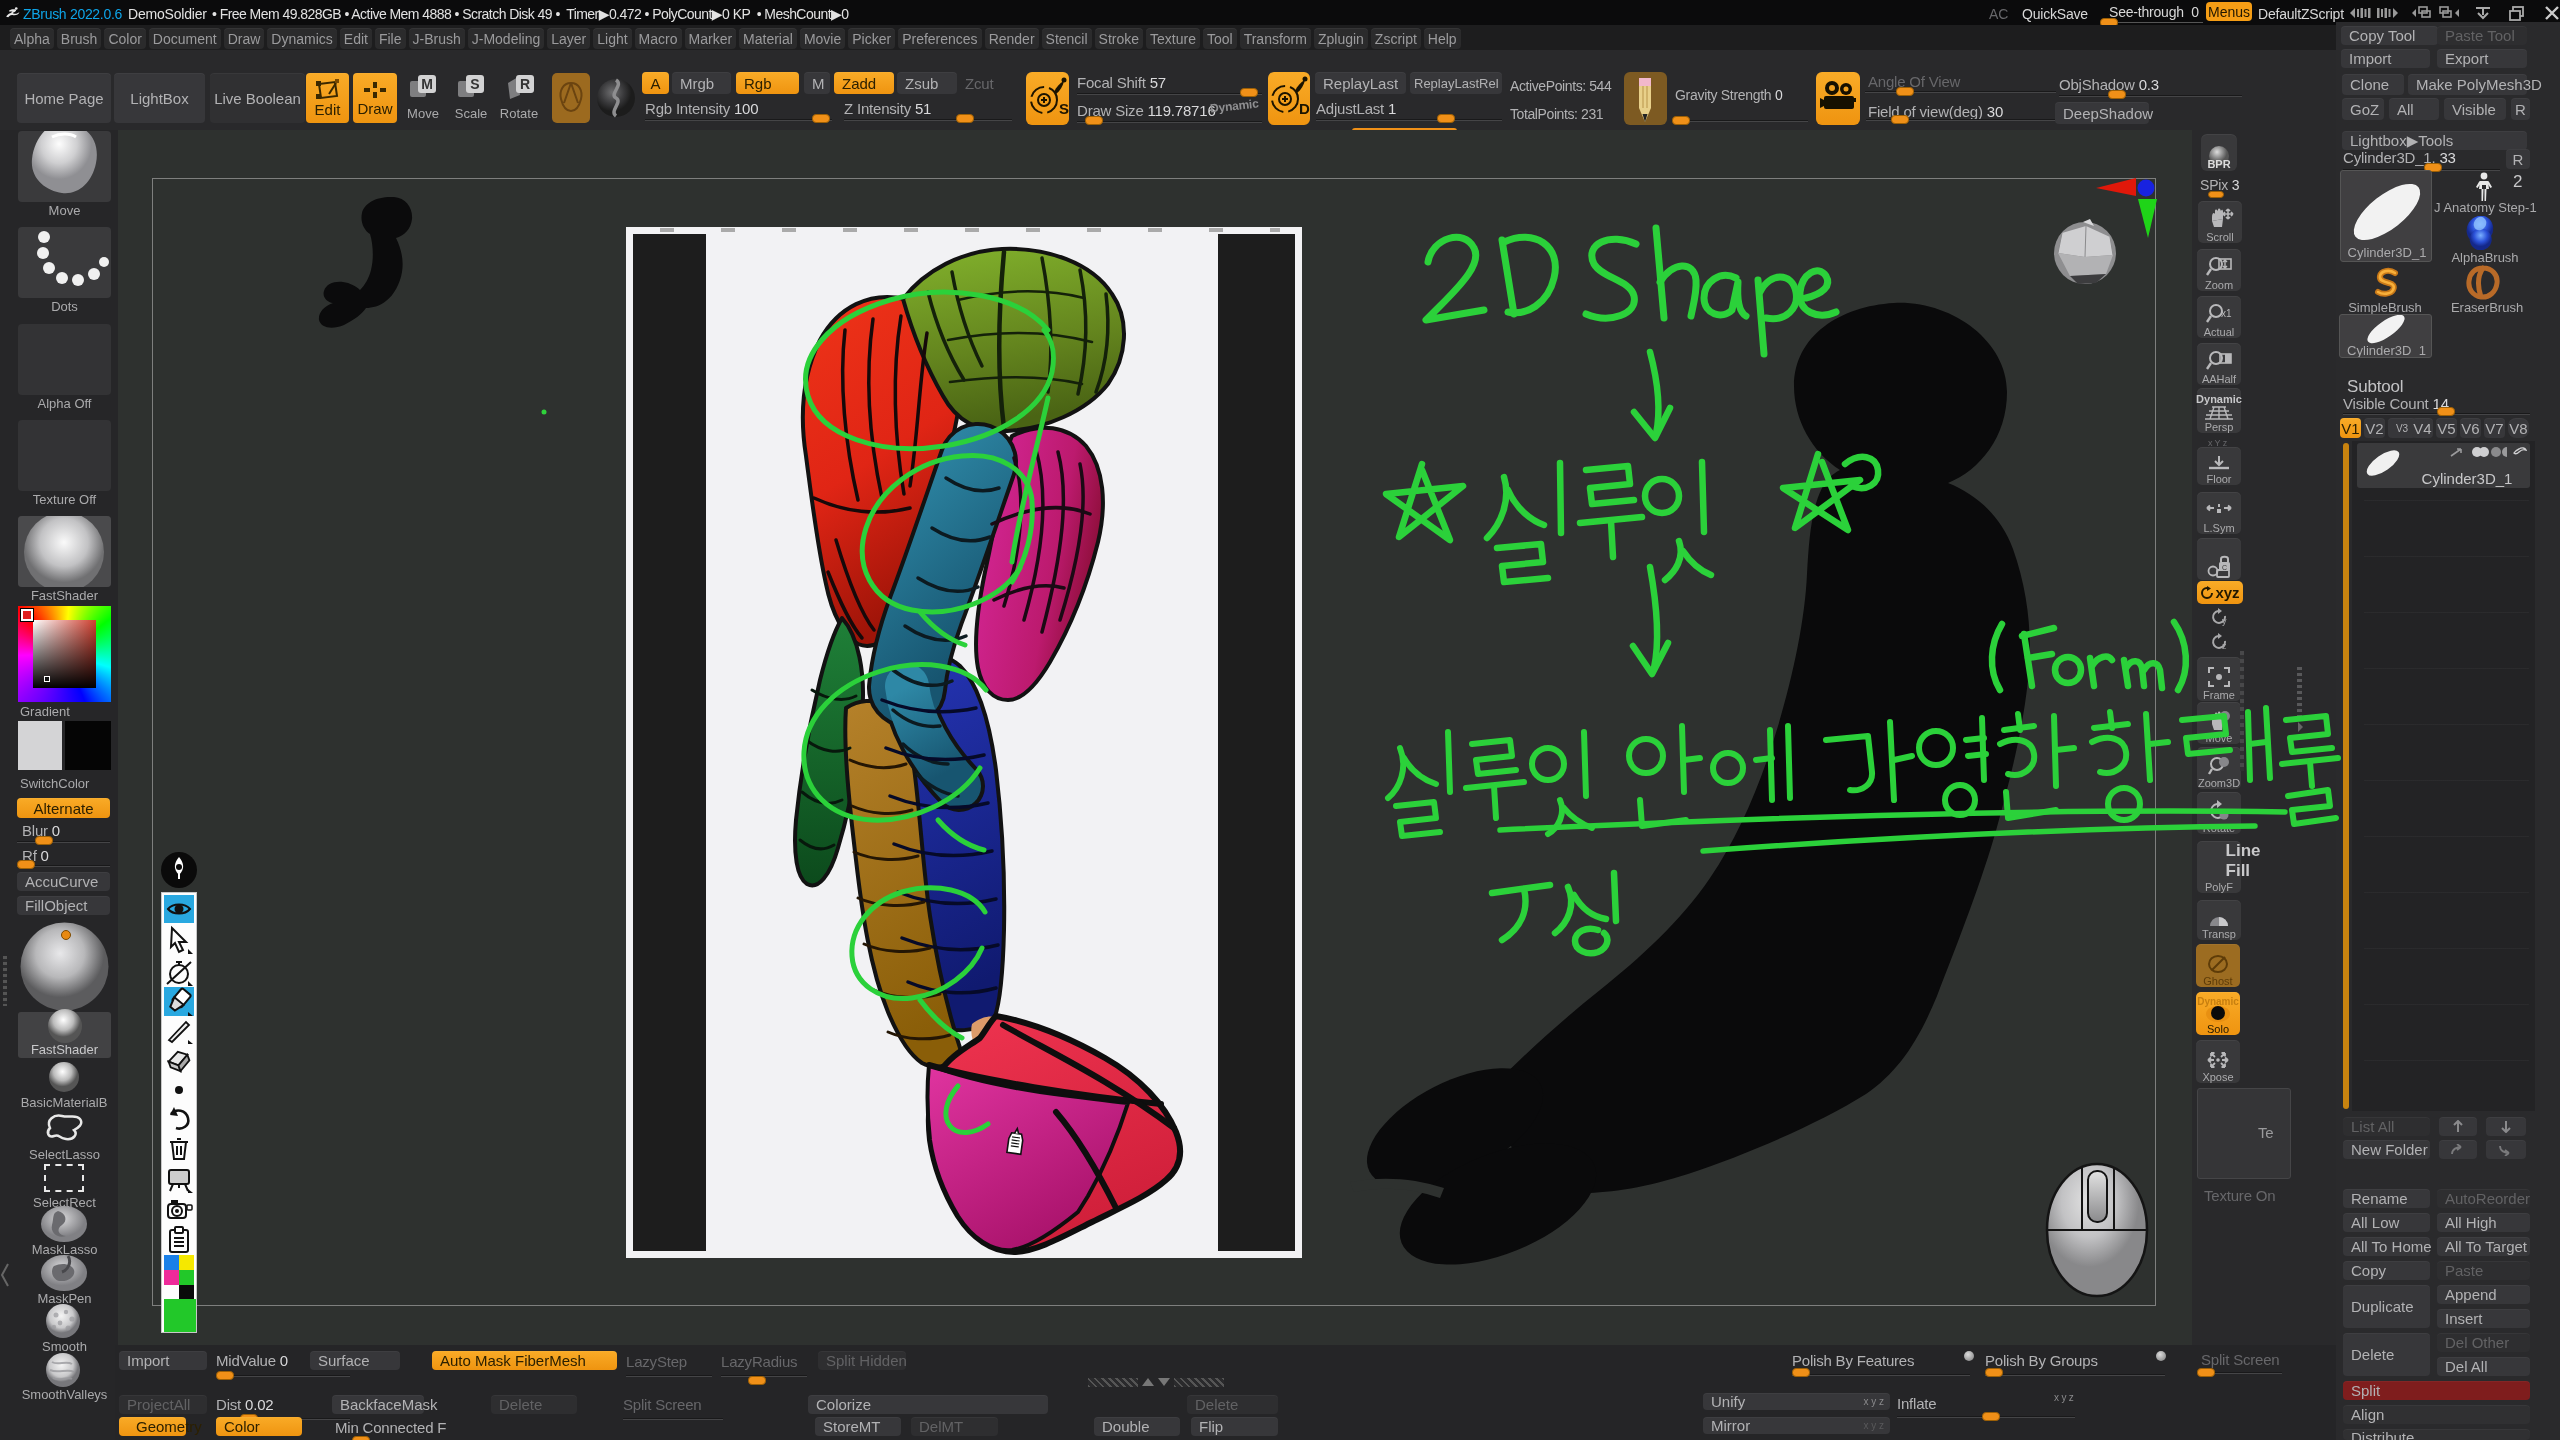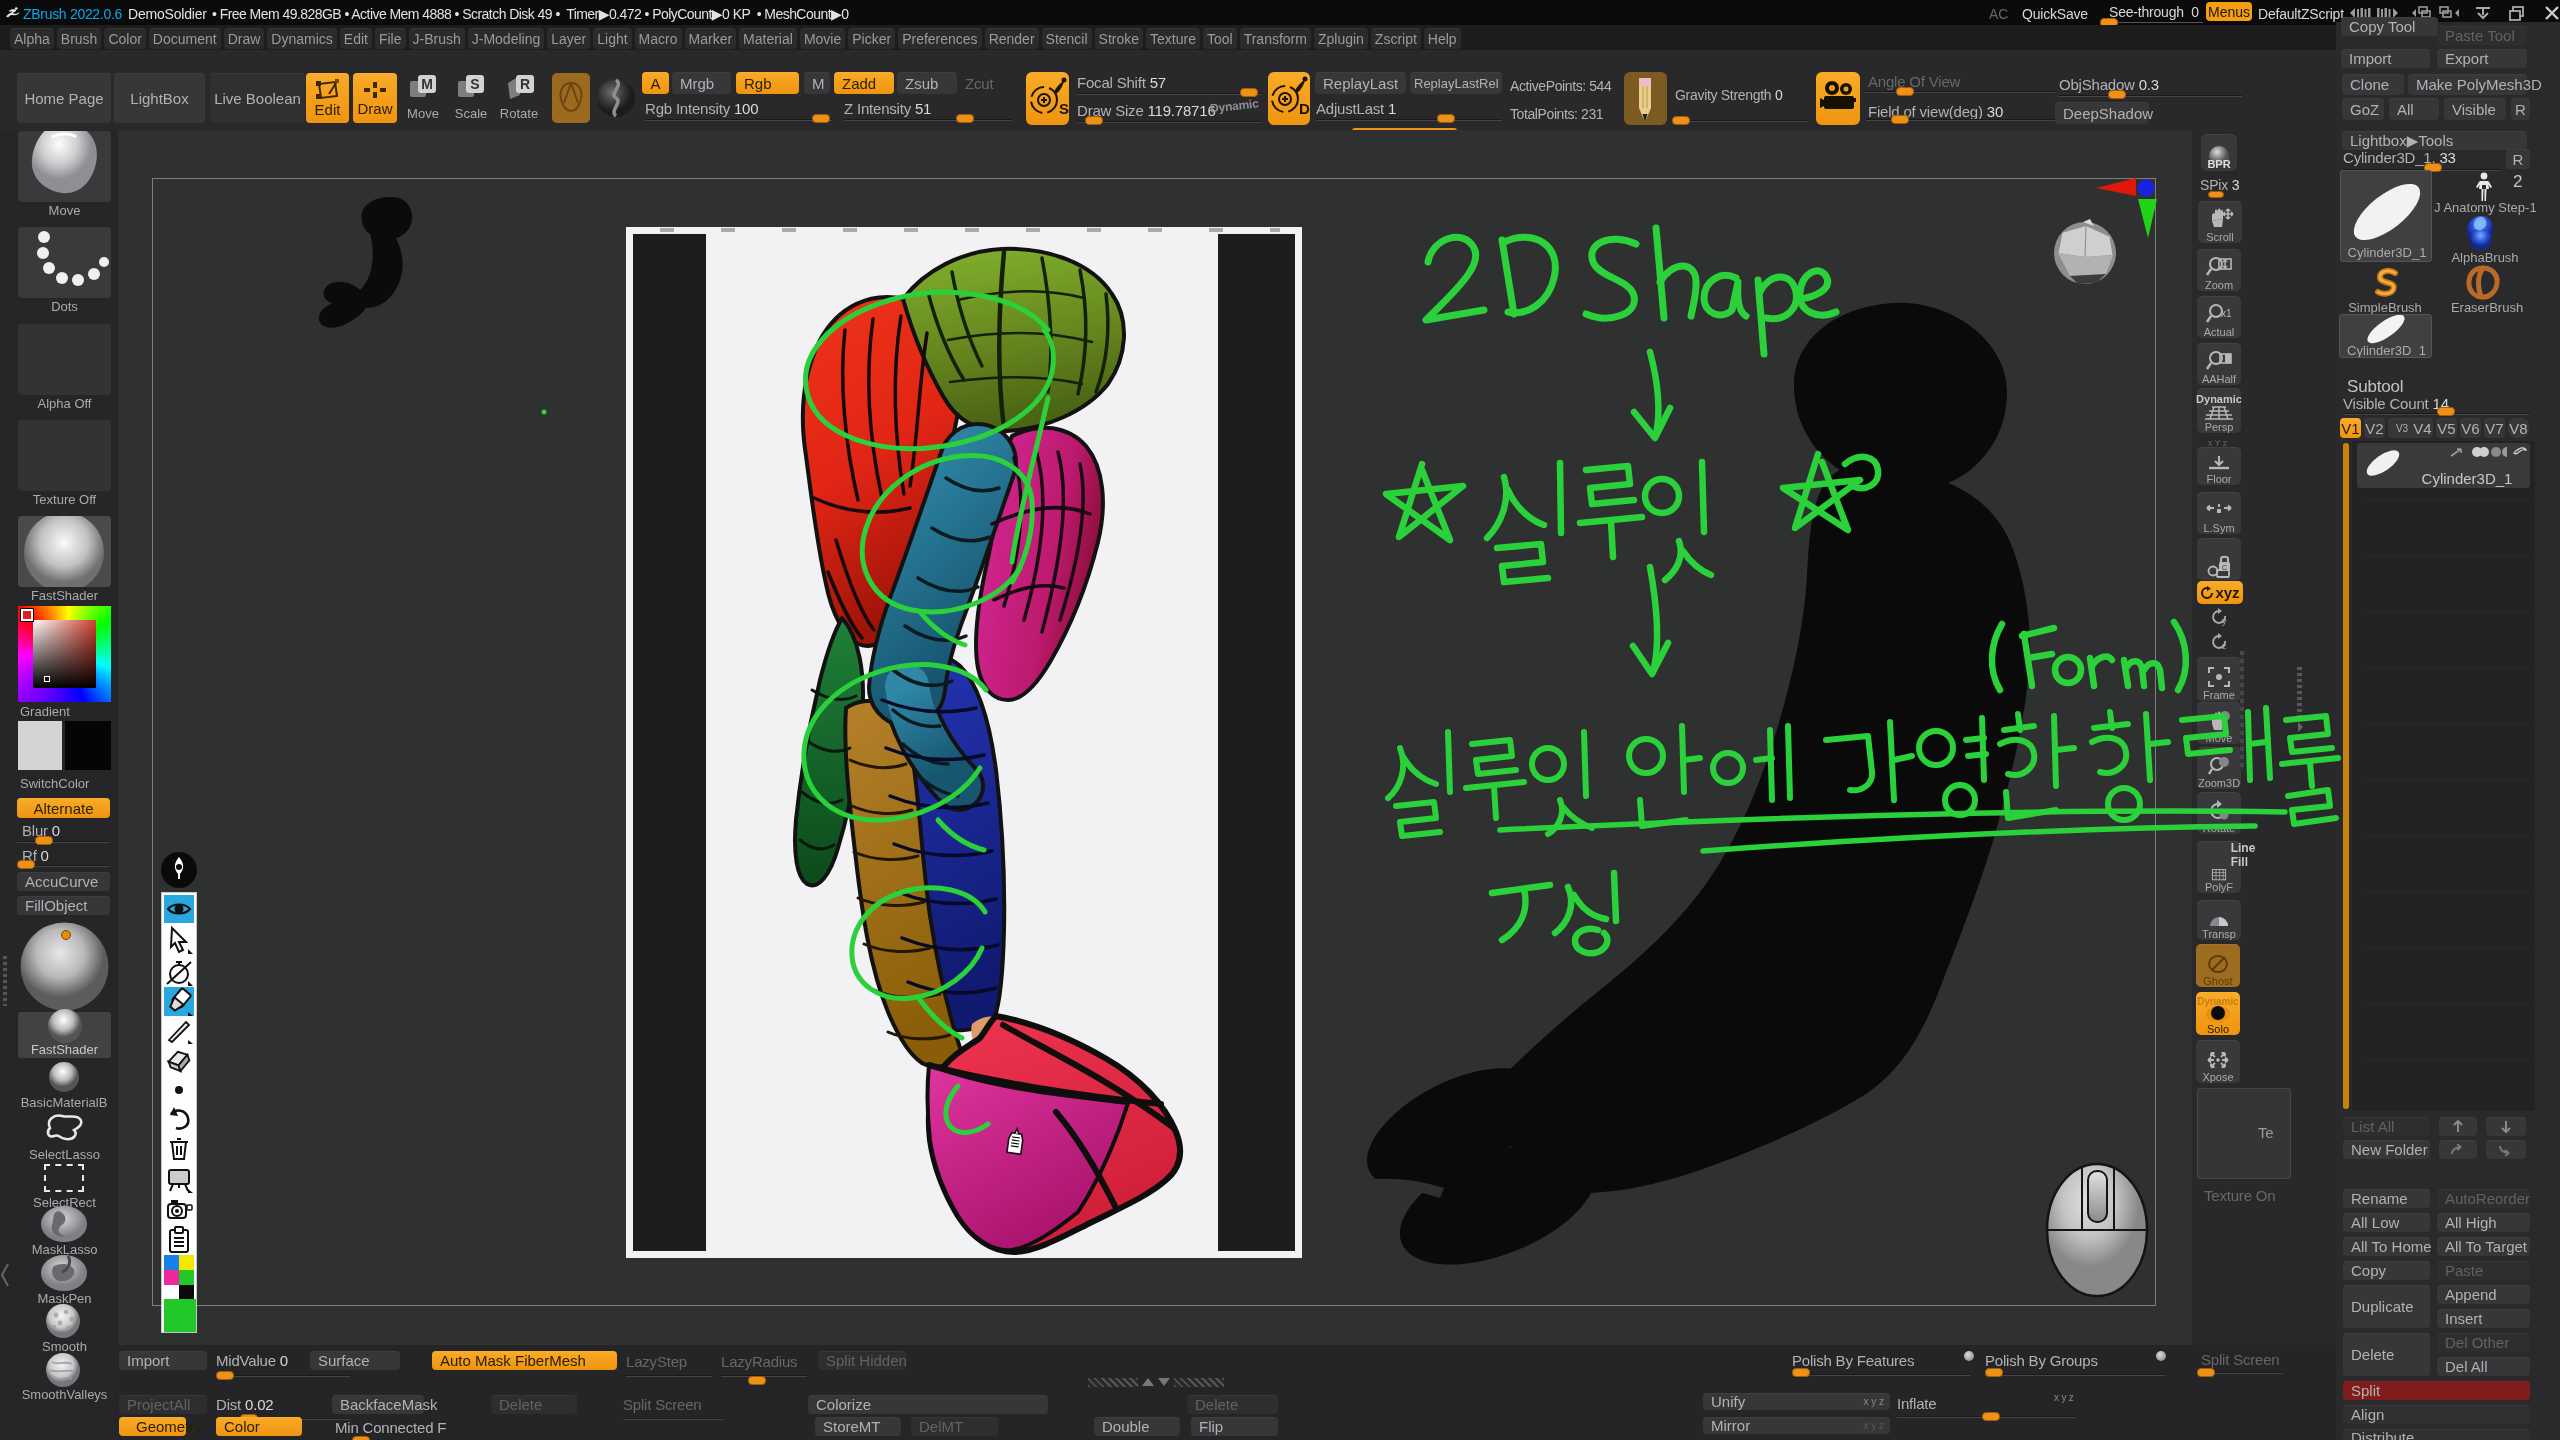--- a/index.html
+++ b/index.html
@@ -809,21 +809,21 @@
     </div>
  <div class="tb" style="left:2197px;top:792px;height:42px;">
    <svg width="24" height="22" viewBox="0 0 24 22">
         <path d="M18 10 A7 7 0 1 1 10 4" stroke="#b8b8ba" stroke-width="2" fill="none"></path>
         <path d="M10 0 L15 4 L10 8 Z" fill="#b8b8ba"></path>
         <circle cx="17" cy="15" r="4.5" fill="#86868a"></circle>
       </svg>
    <span>Rotate</span>
     </div>
  <div class="tb" style="left:2197px;top:841px;height:52px;">
-   <span style="font-weight:bold;font-size:12px;color:#c8c8ca;padding-left:48px;">Line Fill</span>
+   <span style="font-weight:bold;font-size:17px;color:#c8c8ca;padding-left:48px;">Line Fill</span>
    <svg width="26" height="20" viewBox="0 0 26 20">
         <rect x="2" y="1" width="22" height="17" fill="none" stroke="#b8b8ba" stroke-width="1.6"></rect>
         <path d="M2 6 L24 6 M2 11 L24 11 M8 1 L8 18 M14 1 L14 18 M20 1 L20 18" stroke="#b8b8ba" stroke-width="1.2"></path>
       </svg>
    <span>PolyF</span>
     </div>
  <div class="tb" style="left:2197px;top:900px;height:40px;">
    <svg width="26" height="18" viewBox="0 0 26 18">
         <path d="M4 16 A9 9 0 0 1 22 16 Z" fill="#88888c"></path>
         <path d="M13 7 A9 9 0 0 1 22 16 L13 16 Z" fill="#c8c8ca"></path>
@@ -862,21 +862,21 @@
     <div class="thumb" style="left:2197px;top:1368px;"></div>
  <div class="abs" style="left:2297px;top:667px;width:5px;height:50px;background:repeating-linear-gradient(to bottom,#58585a 0 3px,#2a2a2c 3px 6px);"></div>
  <svg class="abs" style="left:2296px;top:720px;" width="9" height="14" viewBox="0 0 9 14">
       <path d="M2 2 L7 7 L2 12 Z" fill="#666"></path>
     </svg>
  <div class="abs" style="left:2240px;top:651px;width:4px;height:120px;background:repeating-linear-gradient(to bottom,#48484a 0 4px,#303032 4px 8px);"></div>
 </div>
 
 <div class="abs" style="left:2336px;top:22px;width:224px;height:1418px;background:#2a2a2c;"></div>
 <div id="rightpanel">
- <div class="chip" style="left:2341px;top:17px;width:97px;height:19px;">Copy Tool</div>
+ <div class="chip" style="left:2341px;top:26px;width:97px;height:19px;">Copy Tool</div>
  <div class="chip dis" style="left:2437px;top:26px;width:90px;height:19px;">Paste Tool</div>
  <div class="chip" style="left:2341px;top:49px;width:89px;height:19px;">Import</div>
  <div class="chip" style="left:2437px;top:49px;width:90px;height:19px;">Export</div>
  <div class="chip" style="left:2342px;top:74px;width:62px;height:21px;">Clone</div>
  <div class="chip" style="left:2408px;top:74px;width:119px;height:21px;">Make PolyMesh3D</div>
  <div class="chip" style="left:2342px;top:98px;width:42px;height:22px;">GoZ</div>
  <div class="chip" style="left:2389px;top:98px;width:50px;height:22px;">All</div>
  <div class="chip" style="left:2444px;top:98px;width:62px;height:22px;">Visible</div>
  <div class="chip" style="left:2511px;top:98px;width:19px;height:22px;padding-left:4px;">R</div>
  <div class="chip" style="left:2342px;top:131px;width:185px;height:19px;">Lightbox▶Tools</div>

